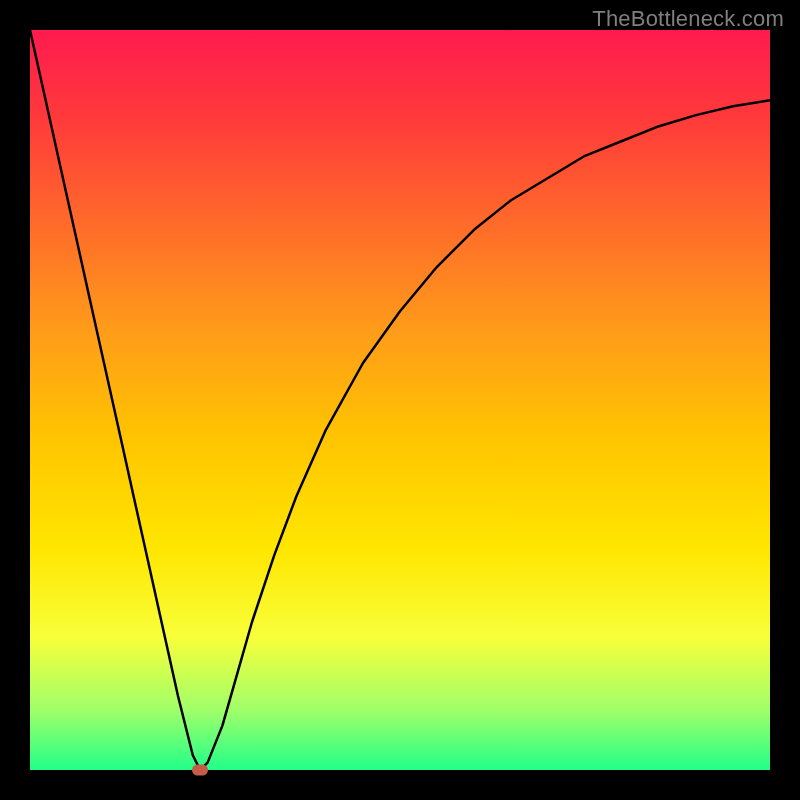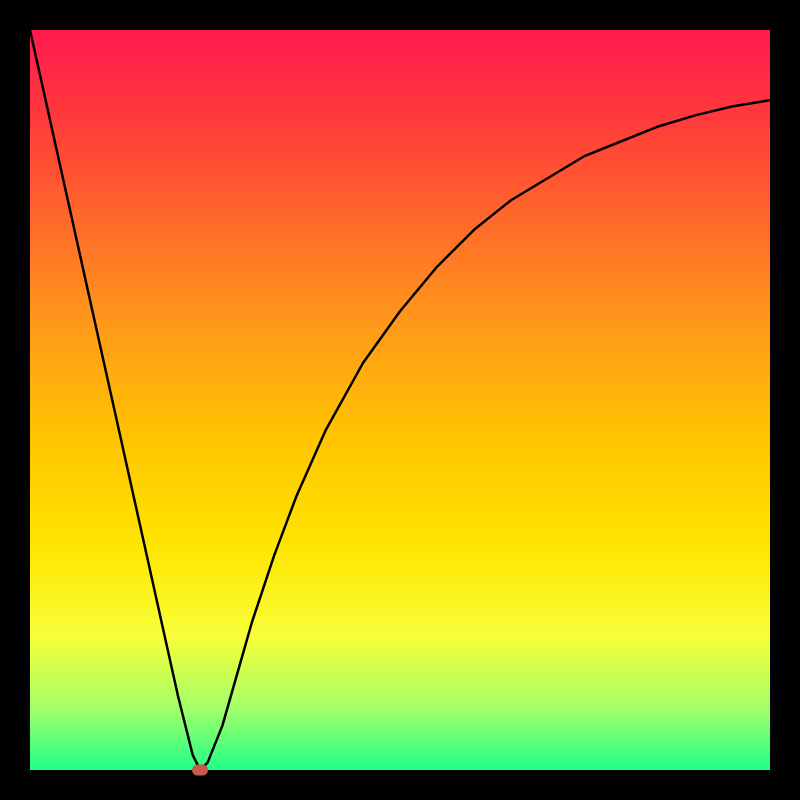--- a/index.html
+++ b/index.html
@@ -71,14 +71,15 @@
   <div class="plot-area">
 
     <svg class="curve" viewBox="0 0 740 740" preserveAspectRatio="none">
       <path id="curve-path" d="M0.00 0.00 L14.80 66.60 L29.60 133.20 L44.40 199.80 L59.20 266.40 L74.00 333.00 L88.80 399.60 L103.60 466.20 L118.40 532.80 L133.20 599.40 L148.00 666.00 L162.80 725.20 L170.20 740.00 L177.60 732.60 L192.40 695.60 L207.20 643.80 L222.00 592.00 L244.20 525.40 L266.40 466.20 L296.00 399.60 L333.00 333.00 L370.00 281.20 L407.00 236.80 L444.00 199.80 L481.00 170.20 L518.00 148.00 L555.00 125.80 L592.00 111.00 L629.00 96.20 L666.00 85.10 L703.00 76.22 L740.00 70.30" stroke="#000" stroke-width="2.5" fill="none" stroke-linejoin="round" stroke-linecap="round"></path>
     </svg>
 
     <div id="marker" class="marker" style="left: 170.2px; top: 740px; background: rgb(199, 91, 74);"></div>
 
   </div>
 
+  <div class="watermark">TheBottleneck.com</div>
 
 </div>
 
 </body></html>

